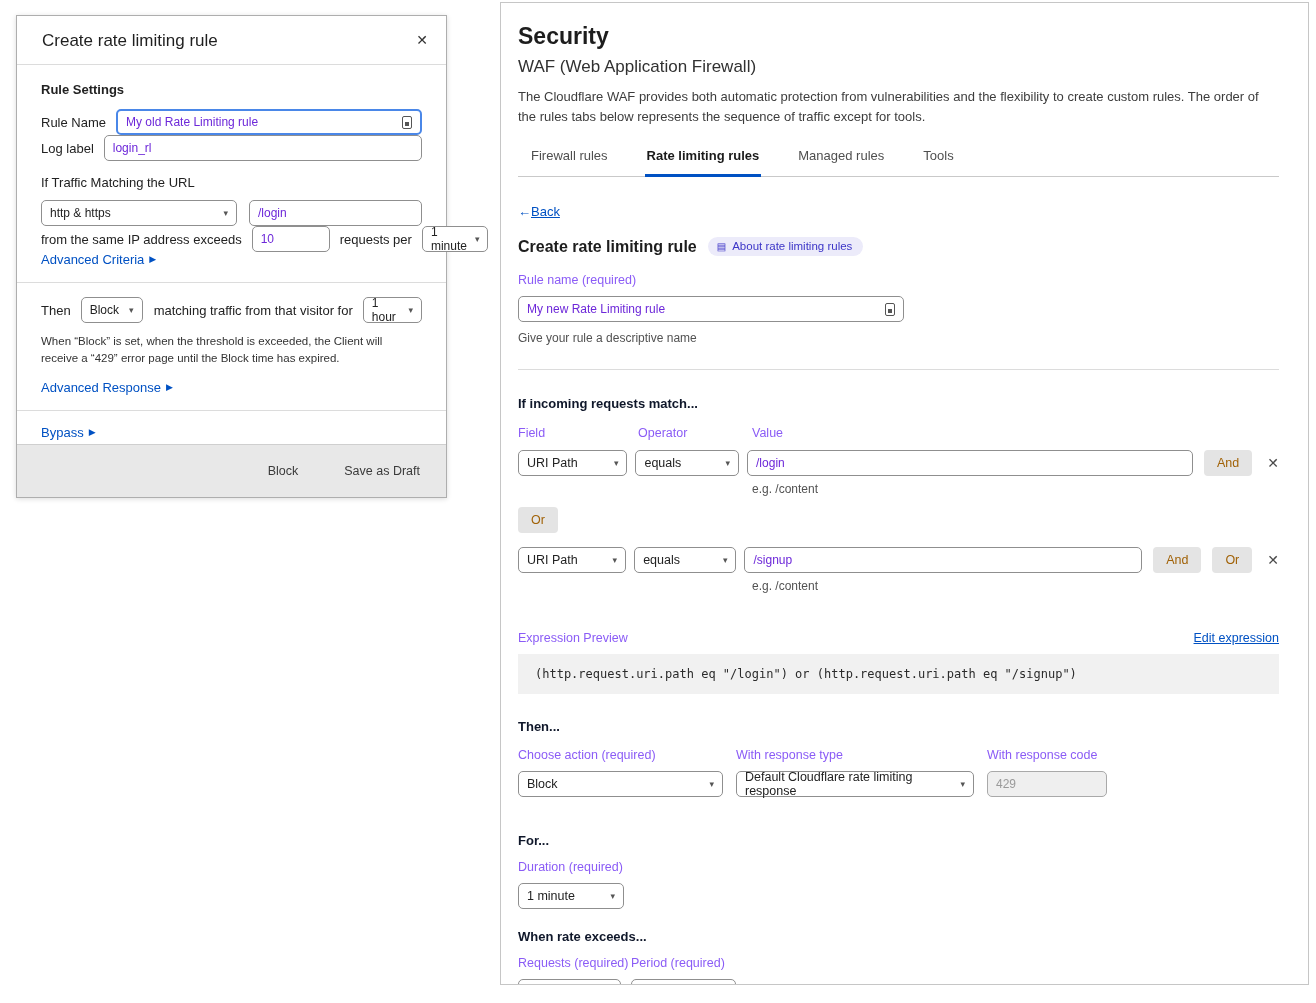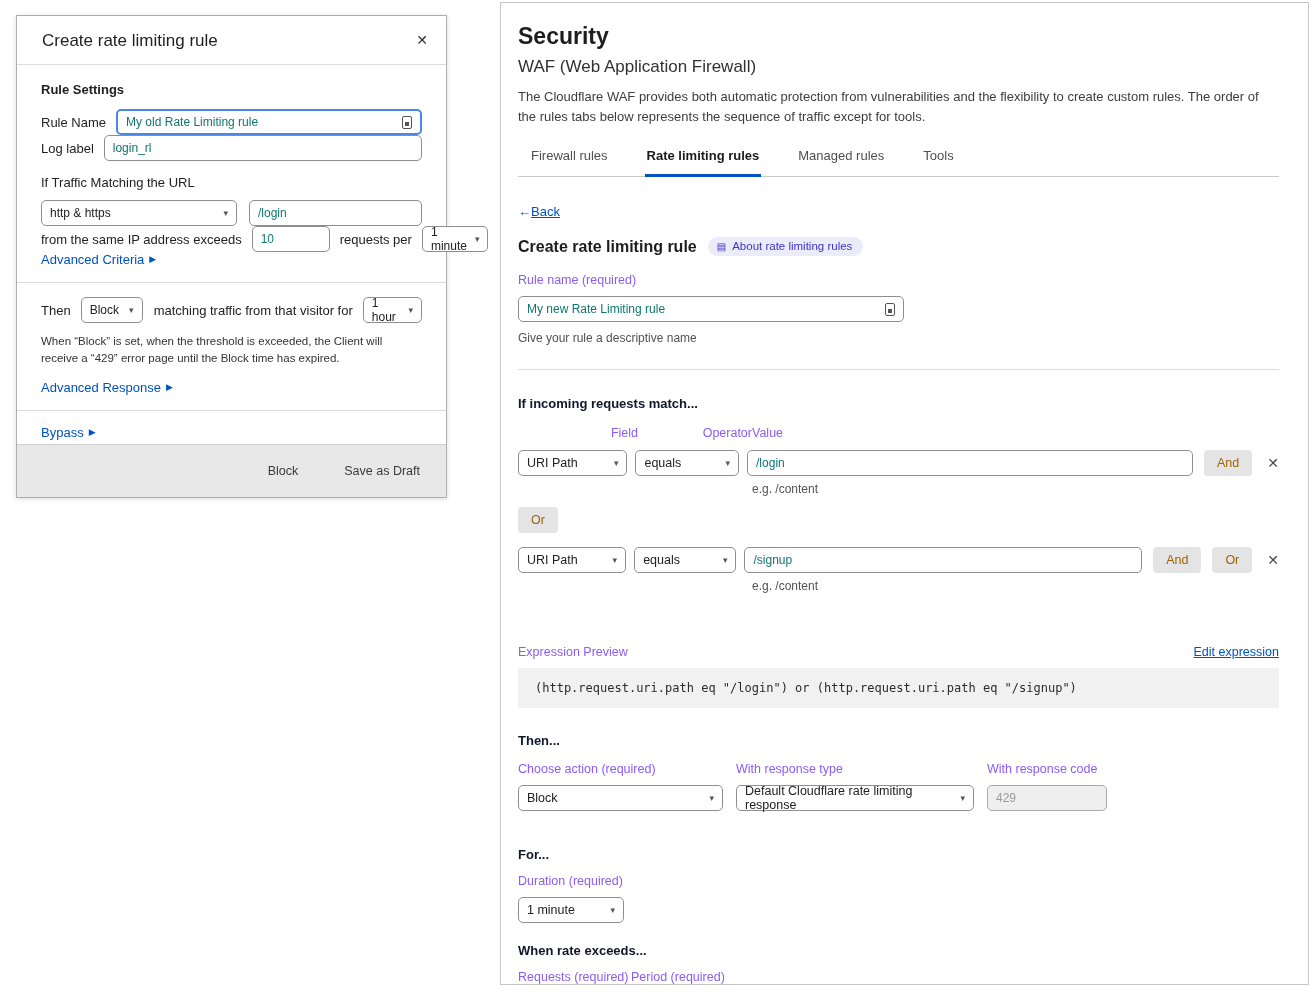--- a/index.html
+++ b/index.html
@@ -15,21 +15,21 @@
                   padding:15px 14px 13px 25px; border-bottom:1px solid #dcdcdc; }
   .modal-title { font-size:17px; color:#1f1f1f; }
   .close-x { font-size:14px; color:#333; cursor:pointer; line-height:1; padding:2px 4px; }
   .modal-body { padding:17px 24px 0 24px; font-size:13px; color:#222; }
   .m-section-title { font-weight:bold; font-size:13px; margin-bottom:12px; }
   .form-row { display:flex; align-items:center; margin-bottom:0; }
   .inline-label { margin-right:10px; white-space:nowrap; }
   .input-box { display:flex; align-items:center; border:1px solid #8f8f8f; border-radius:5px;
                height:26px; padding:0 8px; background:#fff; }
   .input-box input { border:none; outline:none; flex:1; font-family:inherit; font-size:12px;
-                     color:#0f766e; padding:0; background:transparent; min-width:0; }
+                     color:#6d28d9; padding:0; background:transparent; min-width:0; }
   .input-box.focused { border:2px solid #4a87e8; }
   .grow { flex:1; }
   .autofill-icon { width:10px; height:13px; border:1px solid #555; border-radius:2px;
                    position:relative; flex:none; margin-left:6px; background:#fff; }
   .autofill-icon::after { content:""; position:absolute; left:2px; right:2px; bottom:2px;
                           height:4px; background:#555; }
   .select { display:flex; align-items:center; justify-content:space-between; border:1px solid #8f8f8f;
             border-radius:5px; height:26px; padding:0 8px; background:#fff; font-size:12px;
             color:#222; cursor:pointer; }
   .caret { font-size:9px; color:#555; margin-left:8px; flex:none; }
@@ -58,35 +58,35 @@
   .h2 { font-size:16px; font-weight:bold; color:#1d1d1d; }
   .badge { background:#ecebfa; color:#3c35c7; font-size:11.5px; border-radius:10px;
            padding:3px 11px 4px 9px; display:inline-flex; align-items:center; gap:6px; cursor:pointer; }
   .badge .doc-glyph { font-size:10px; }
   .fld-label { font-size:12.5px; color:#8b5cf6; }
   .help-text { font-size:12px; color:#525252; }
   .panel .input-box, .panel .select { height:26px; font-size:12.5px; }
   .rule-name-box { width:386px; margin-top:9px; }
   .panel-divider { border:none; border-top:1px solid #dcdcdc; margin:24px 0 0; }
   .sec-heading { font-size:13px; font-weight:bold; color:#0f172a; }
-  .cond-labels { display:flex; margin-top:15px;text-align:right; }
+  .cond-labels { display:flex; margin-top:15px; }
   .cond-labels .l-field { width:120px; }
   .cond-labels .l-op { width:114px; }
   .cond-row { display:flex; align-items:center; margin-top:10px; }
   .sel-field { width:112px; margin-right:8px; }
   .sel-op { width:106px; margin-right:8px; }
   .val-1 { width:458px; }
   .val-2 { width:414px; }
   .gray-btn { background:#e4e4e4; border:none; border-radius:4px; color:#a16207; font-size:12.5px;
               font-family:inherit; padding:6px 13px; cursor:pointer; margin-left:11px; }
   .x-icon { font-size:14px; color:#4a4a4a; margin-left:15px; cursor:pointer; }
   .cond-help { margin-left:234px; margin-top:6px; }
   .or-connector { margin:11px 0 5px; margin-left:0; }
   .or-connector .gray-btn { margin-left:0; }
-  .expr-head { display:flex; justify-content:space-between; align-items:flex-end; margin-top:52px; }
+  .expr-head { display:flex; justify-content:space-between; align-items:flex-end; margin-top:38px; }
   .edit-expr { font-size:12.5px; color:#0051c3; text-decoration:underline; cursor:pointer; }
   .code-box { background:#f1f1f1; margin-top:9px; padding:13px 17px;
               font-family:"DejaVu Sans Mono", monospace; font-size:12px; color:#2b2b2b; }
   .then-cols { display:flex; margin-top:14px; gap:13px; }
   .col-label { margin-bottom:9px; }
   .w-action { width:205px; }
   .w-rtype { width:238px; }
   .w-rcode { width:120px; }
   .input-box.disabled { background:#efefef; border-color:#a9a9a9; }
   .input-box.disabled input { color:#9a9a9a; }

